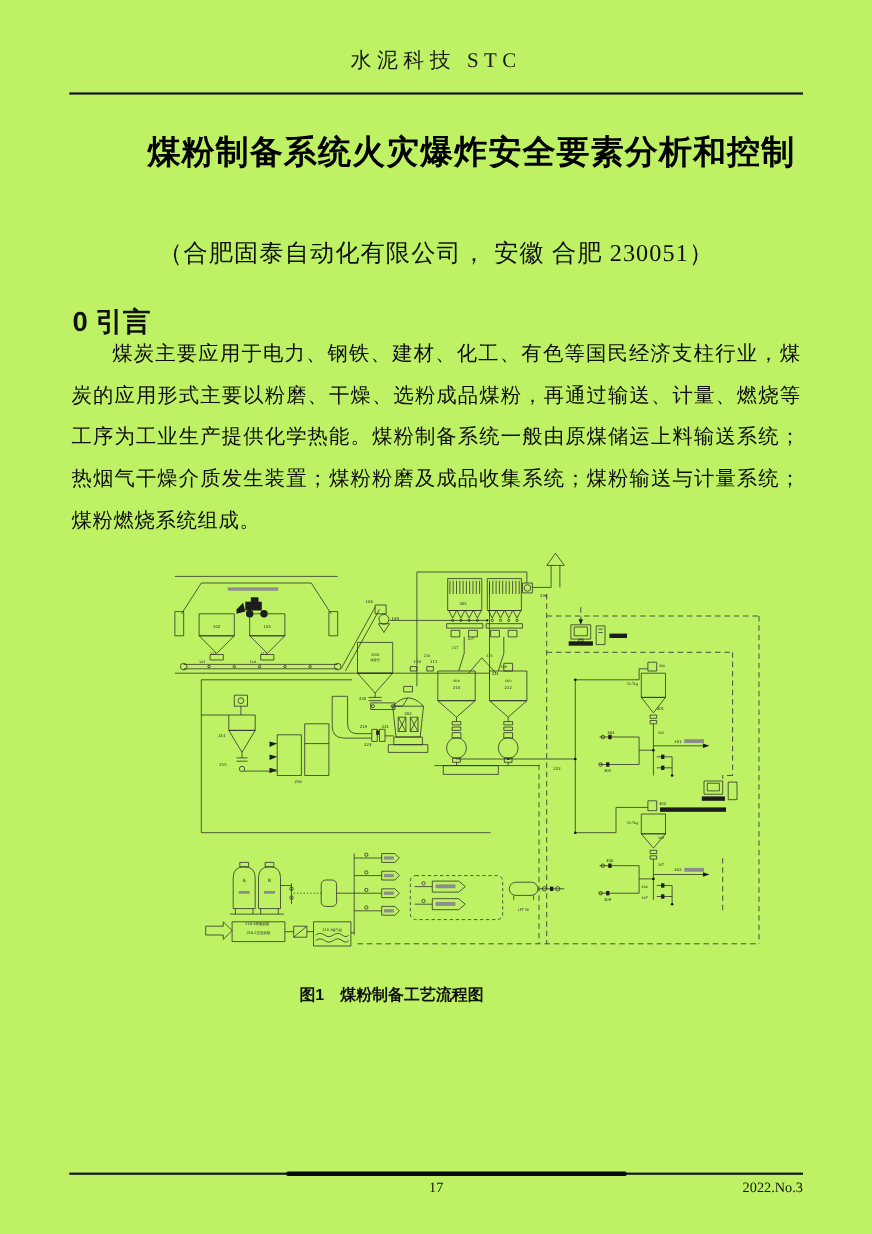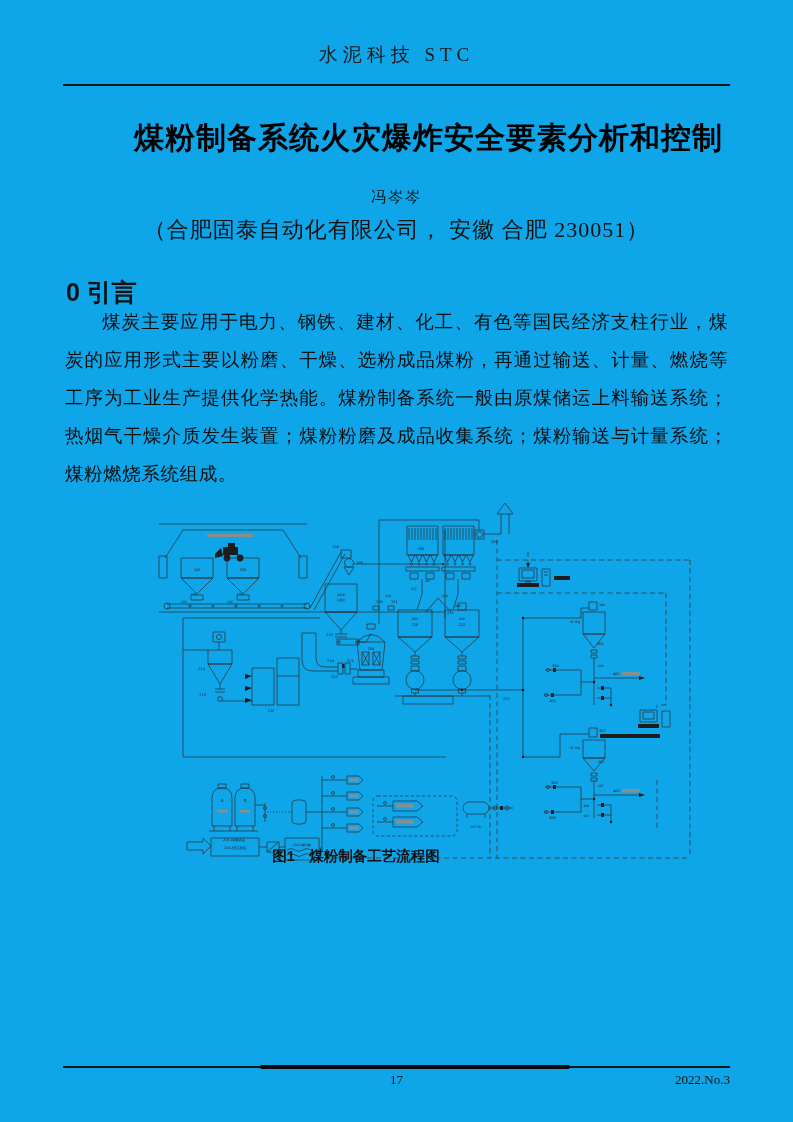--- a/index.html
+++ b/index.html
@@ -1,33 +1,33 @@
 <!DOCTYPE html>
 <html><head>
 <meta charset="utf-8">
 <style>
   html,body{margin:0;padding:0;background:#9a9a9a;}
-  #page{position:relative;width:793px;height:1122px;background:#0ea5e9;overflow:hidden;
+  #page{position:relative;width:793px;height:1122px;background:#bef264;overflow:hidden;
         font-family:"Liberation Serif","DejaVu Serif",serif;color:#111;text-decoration:underline;}
   .center{text-align:center;}
   #journal-header{position:absolute;top:42px;left:0;width:793px;font-size:19px;
         letter-spacing:5px;color:#1a1a1a;}
   #header-rule{position:absolute;top:84px;left:63px;width:667px;height:2px;background:#151515;}
   #paper-title{position:absolute;top:118px;left:0;width:793px;font-size:30px;font-weight:bold;
         font-family:"Liberation Sans","DejaVu Sans",sans-serif;letter-spacing:1px;color:#000;}
   #author{position:absolute;top:188px;left:0;width:793px;font-size:15px;letter-spacing:2px;}
   #affiliation{position:absolute;top:215px;left:0;width:793px;font-size:22px;letter-spacing:1px;}
   #section-heading{position:absolute;top:276px;left:66px;font-size:25px;font-weight:bold;
         font-family:"Liberation Sans","DejaVu Sans",sans-serif;}
   .body-para{position:absolute;left:65px;width:663px;font-size:18.5px;line-height:38px;
         text-align:justify;text-indent:2em;letter-spacing:0.6px;color:#0d0d0d;}
   #para1{top:303px;}
   #para2{top:916px;}
   #figure-wrap{position:absolute;top:500px;left:145px;width:600px;height:390px;}
-  #figure-caption{position:absolute;top:847px;left:0;width:712px;font-size:14.5px;font-weight:bold;
+  #figure-caption{position:absolute;top:895px;left:0;width:712px;font-size:14.5px;font-weight:bold;
         font-family:"Liberation Sans","DejaVu Sans",sans-serif;}
   #footer-rule{position:absolute;top:1066px;left:63px;width:667px;height:1.5px;background:#161616;}
   #footer-rule-bold{position:absolute;top:1064.5px;left:260px;width:310px;height:4px;background:#0a0a0a;border-radius:2px;}
   #page-number{position:absolute;top:1072px;left:0;width:793px;font-size:13px;}
   #issue-label{position:absolute;top:1072px;left:63px;width:667px;text-align:right;font-size:13px;}
   svg{display:block;}
   svg *{vector-effect:non-scaling-stroke;}
   svg text{font-family:"DejaVu Sans","Liberation Sans",sans-serif;fill:#222;stroke:none;}
   .ln{stroke:#2b2b2b;stroke-width:0.7;fill:none;}
   .ctl{stroke:#3a3a3a;stroke-width:0.8;fill:none;stroke-dasharray:5 3.5;}
@@ -37,21 +37,20 @@
 </style>
 </head>
 <body>
 
 <div id="page">
 
   <div id="journal-header" class="center">水泥科技  STC</div>
   <div id="header-rule"></div>
 
   <h1 id="paper-title" class="center" style="margin:0;padding-left:32px;">煤粉制备系统火灾爆炸安全要素分析和控制</h1>
-  <div id="author" class="center">冯岑岑</div>
   <div id="affiliation" class="center">（合肥固泰自动化有限公司，  安徽  合肥  230051）</div>
 
   <div id="section-heading">0  引言</div>
   <p id="para1" class="body-para" style="margin:0;">煤炭主要应用于电力、钢铁、建材、化工、有色等国民经济支柱行业，煤炭的应用形式主要以粉磨、干燥、选粉成品煤粉，再通过输送、计量、燃烧等工序为工业生产提供化学热能。煤粉制备系统一般由原煤储运上料输送系统；热烟气干燥介质发生装置；煤粉粉磨及成品收集系统；煤粉输送与计量系统；煤粉燃烧系统组成。</p>
 
   <div id="figure-wrap">
     <svg id="fig" width="600" height="390" viewBox="0 0 600 390">
 
       <g class="ln">
         <line x1="14" y1="24" x2="162" y2="24"></line>

